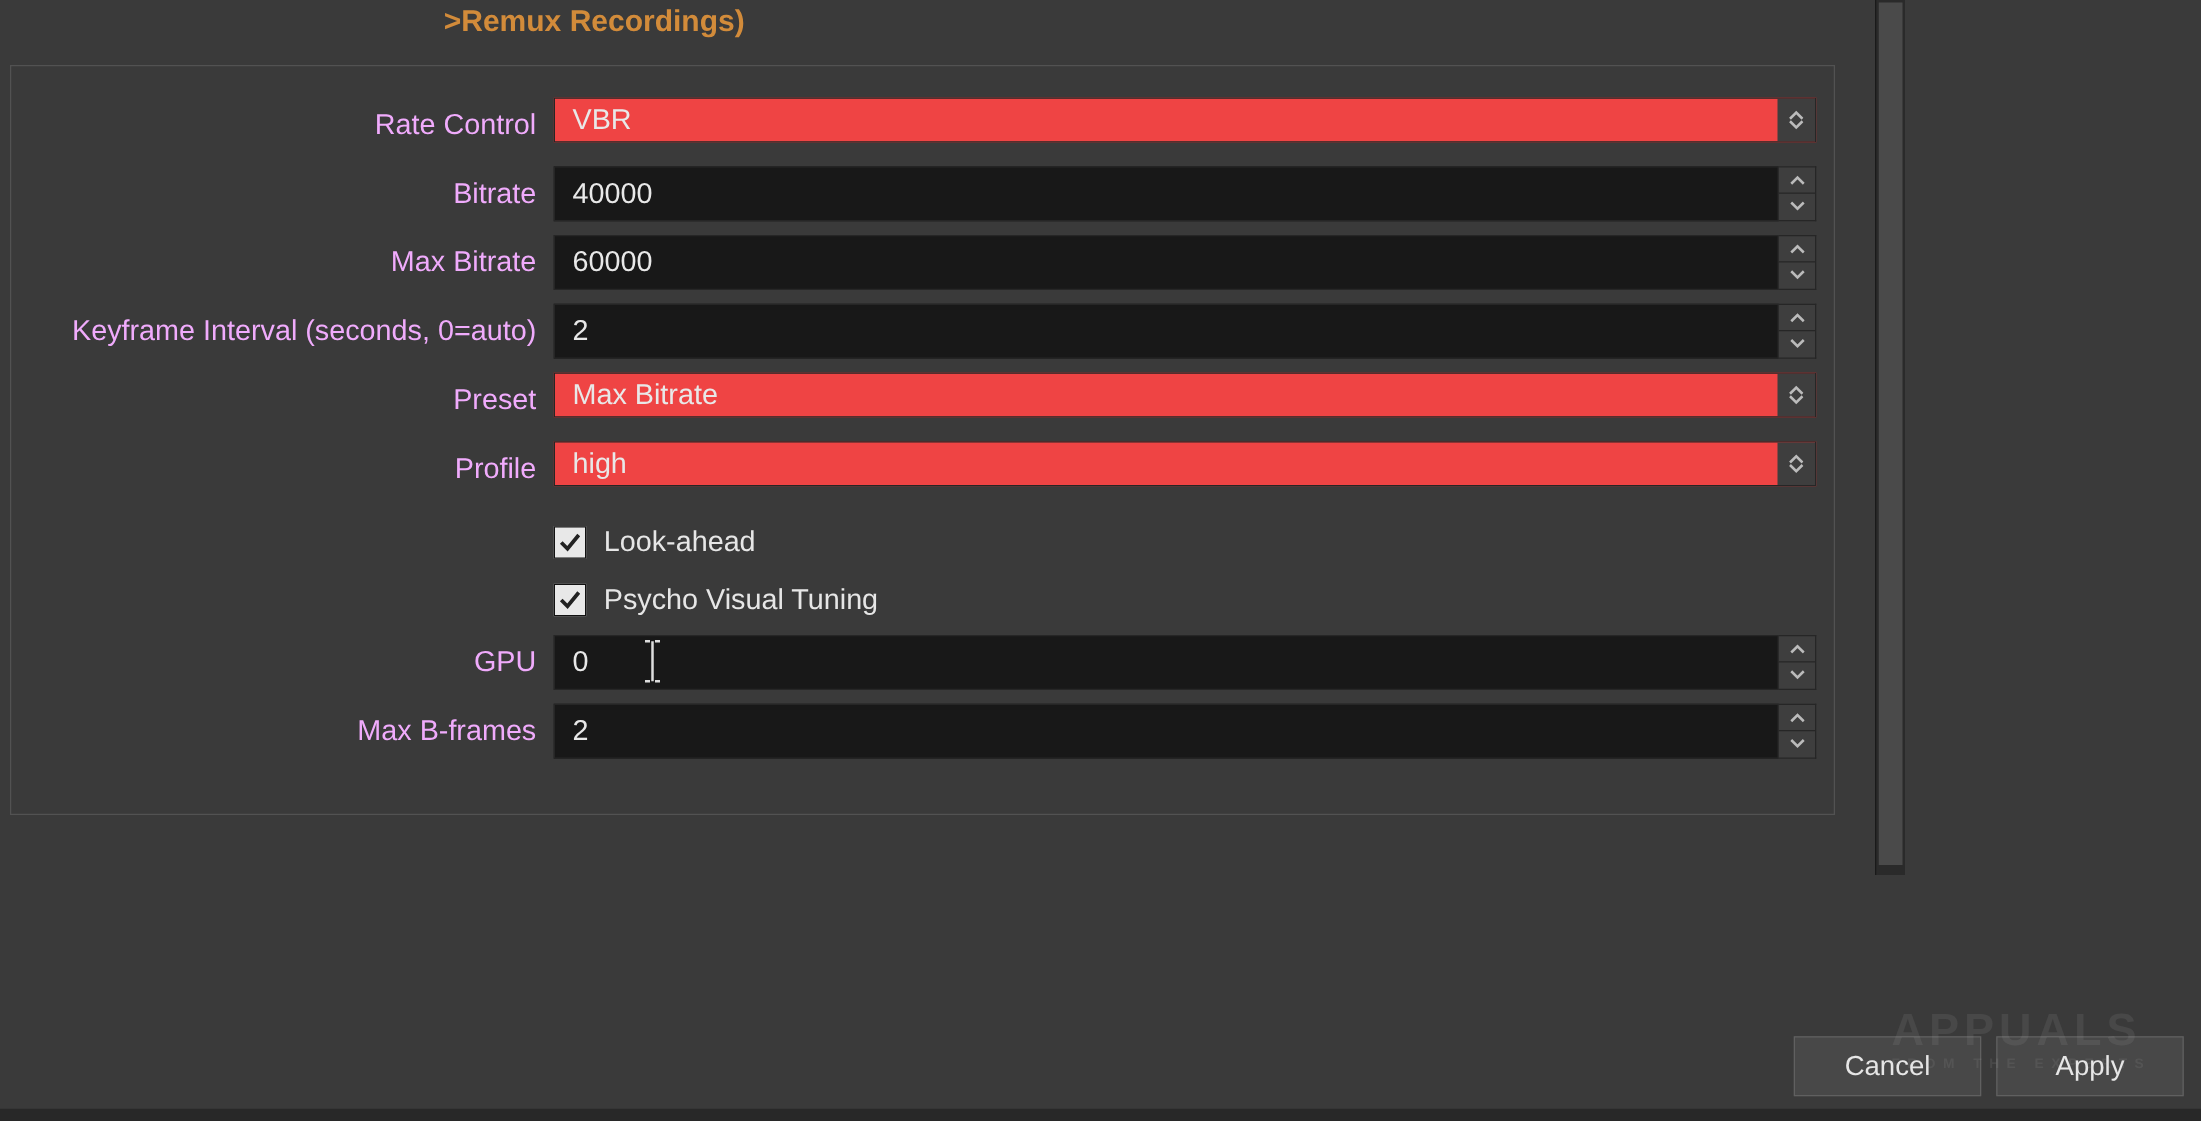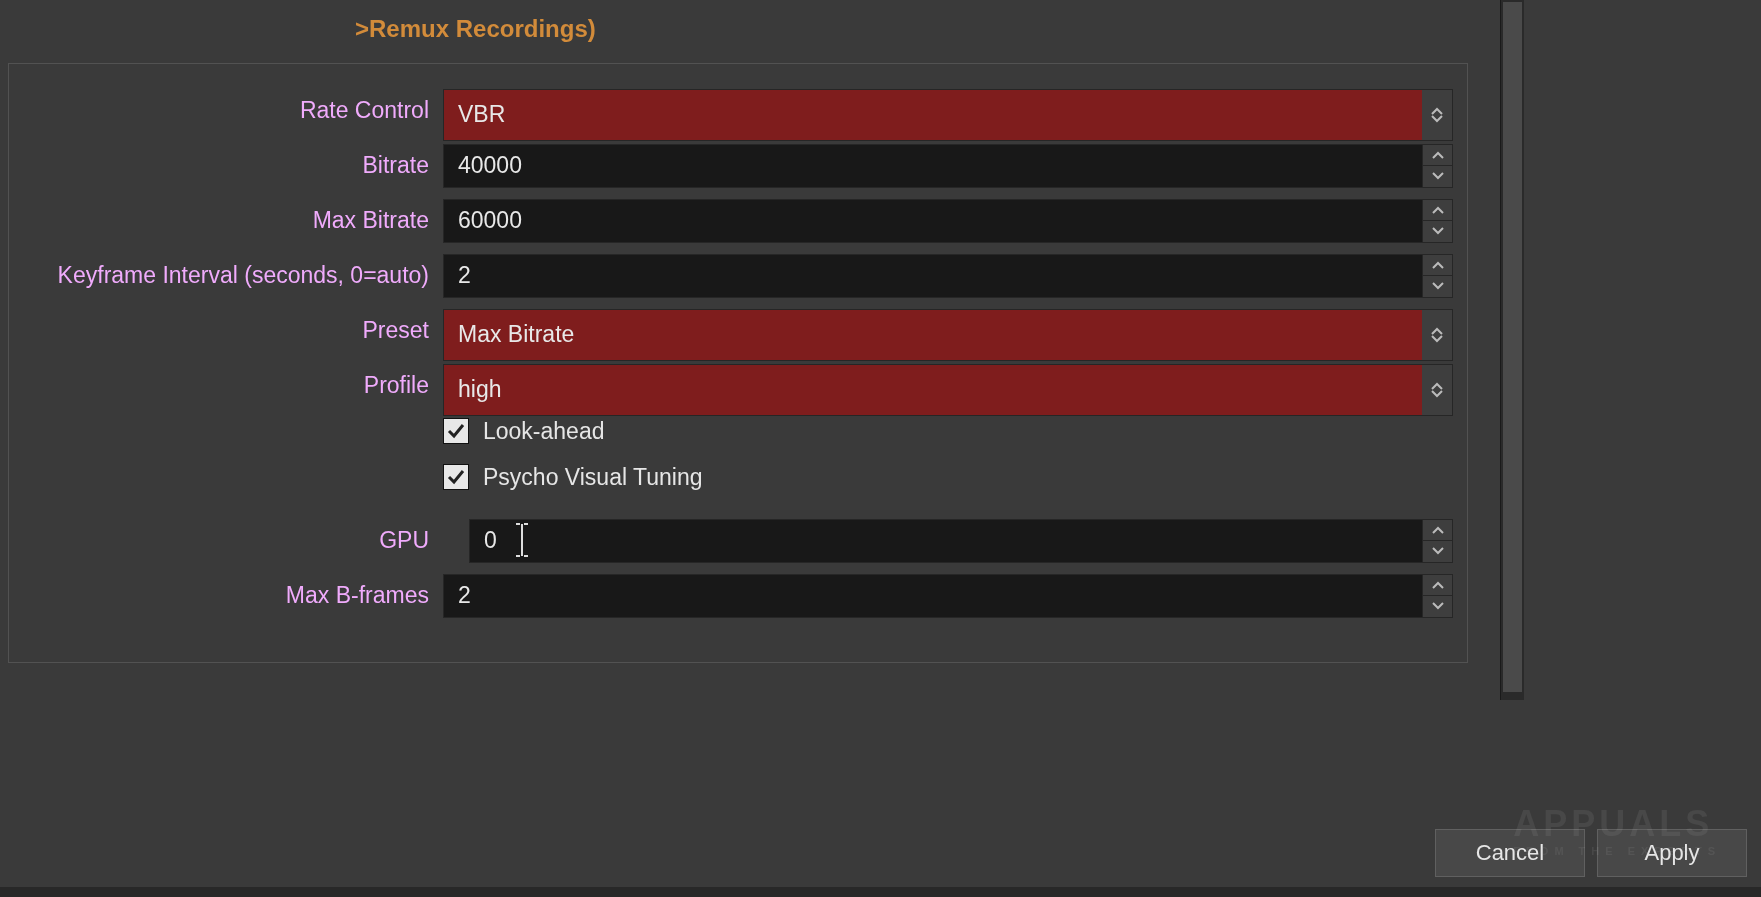--- a/index.html
+++ b/index.html
@@ -11,21 +11,21 @@
     width: 1761px;
     height: 897px;
     overflow: hidden;
     position: relative;
   }
   .link-text {
     color: #d28b3a;
     font-weight: bold;
     font-size: 24px;
     margin-left: 355px;
-    margin-top: 11px;
+    margin-top: 0;
     padding-top: 4px;
     padding-bottom: 20px;
   }
   .panel {
     border: 1px solid #525252;
     margin: 0 8px 0 8px;
     padding: 24px 14px 30px 14px;
     width: 1460px;
   }
   .row {
@@ -40,23 +40,23 @@
     padding-right: 14px;
     color: #f0abfc;
     font-size: 23px;
   }
   .control {
     flex: 1;
     height: 44px;
     position: relative;
   }
   .combo {
-    background: #7f1d1d;
+    background: #ef4444;
     border: 1px solid #262626;
-    height: 52px;
+    height: 36px;
     display: flex;
     align-items: center;
     padding-left: 14px;
     color: #e8e8e8;
     font-size: 23px;
     position: relative;
   }
   .combo .side {
     position: absolute;
     right: 0; top: 0;
@@ -93,21 +93,21 @@
   .spin-btn {
     flex: 1;
     display: flex;
     align-items: center;
     justify-content: center;
     cursor: pointer;
   }
   .spin-btn:first-child { border-bottom: 1px solid #262626; }
   .checkbox-row {
     display: flex;
-    align-items: flex-start;
+    align-items: flex-end;
     margin-bottom: 6px;
     height: 40px;
   }
   .checkbox-row .spacer { width: 420px; }
   .chk {
     width: 26px; height: 26px;
     background: #e8e8e8;
     border: 1px solid #111;
     margin-right: 14px;
     display: flex;
@@ -301,21 +301,21 @@
   <div class="checkbox-row" style="margin-bottom:14px;">
     <div class="spacer"></div>
     <div class="chk">
       <svg viewBox="0 0 20 20">
           <path d="M3 10 L8 15 L17 4" stroke="#222" stroke-width="3" fill="none"></path>
         </svg>
     </div>
     <div class="chk-label">Psycho Visual Tuning</div>
   </div>
 
-  <div class="row" style="position:relative;gap:26px;">
+  <div class="row" style="position:relative;">
     <div class="label">GPU</div>
     <div class="control spin">
       <div class="spin-input">0</div>
       <div class="spin-btns">
         <div class="spin-btn">
             <svg width="12" height="8" viewBox="0 0 12 8">
               <path d="M1 7 L6 2 L11 7" stroke="#bbb" stroke-width="2" fill="none"></path>
             </svg>
           </div>
         <div class="spin-btn">

